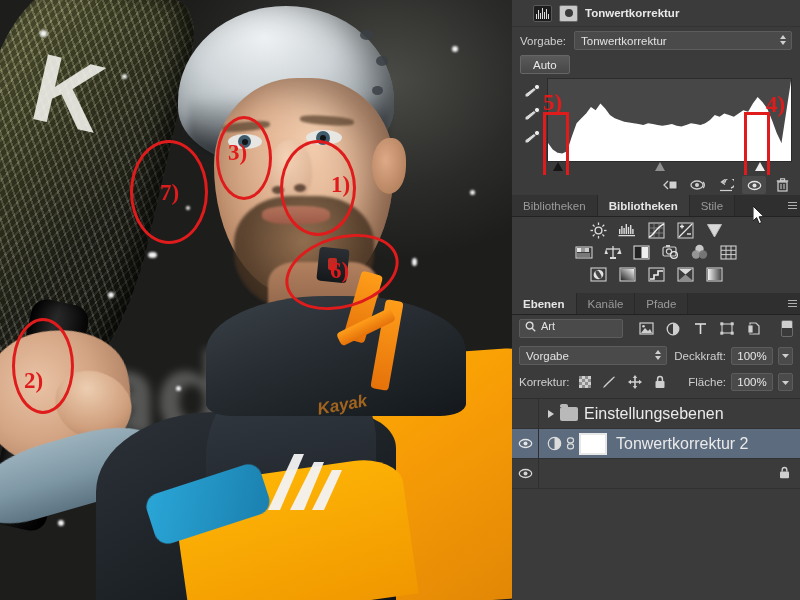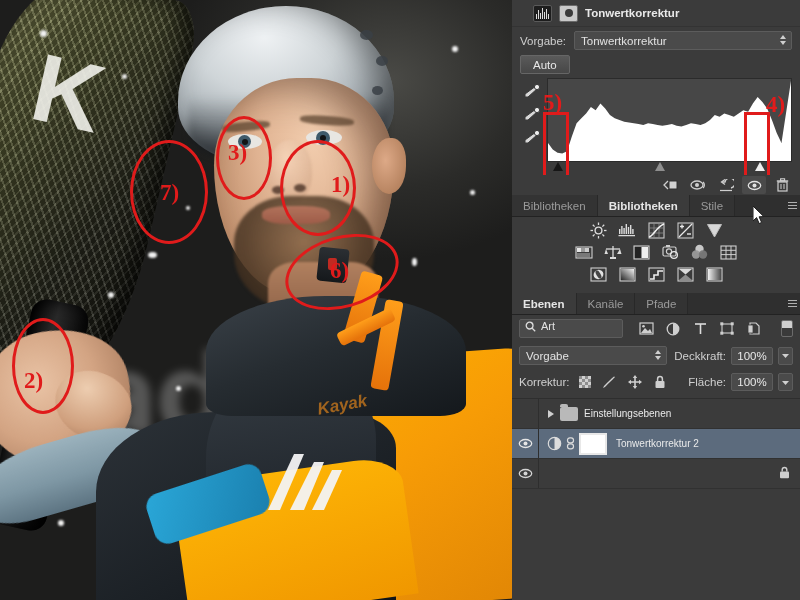--- a/index.html
+++ b/index.html
@@ -296,21 +296,21 @@
 
   .lock-icons { display:flex; align-items:center; gap:9px; }
 
   .layer-list { margin-top:3px; border-top:1px solid #2e2e2e; }
   .layer {
     display:flex; align-items:center; height:30px; border-bottom:1px solid #313131; position:relative;
   }
   .layer.sel { background:#5c6b7d; }
   .eye-cell { width:26px; display:flex; align-items:center; justify-content:center; }
   .eye-sep { position:absolute; left:26px; top:0; bottom:0; width:1px; background:#2e2e2e; }
-  .layer-name { font-size:10px; color:#eaeaea; }
+  .layer-name { font-size:16px; color:#eaeaea; }
   .thumb-img {
     width:26px; height:22px; border:1px solid #1d1d1d; background:#888;
     background-image:linear-gradient(150deg,#4a4a46 0%,#b9926a 35%,#f0b000 60%,#2c3238 100%);
   }
   .mask-thumb { width:28px; height:22px; background:#fff; border:2px solid #e8e8e8; }
   .link-ic { width:9px; margin:0 4px; }
   .folder { width:18px; height:14px; background:#b9b9b9; border-radius:2px 2px 2px 2px; position:relative; }
   .folder:before { content:''; position:absolute; left:0; top:-3px; width:8px; height:3px; background:#b9b9b9; border-radius:2px 2px 0 0; }
   .tri { width:0;height:0;border-top:4px solid transparent;border-bottom:4px solid transparent;border-left:6px solid #cfcfcf; }
 

